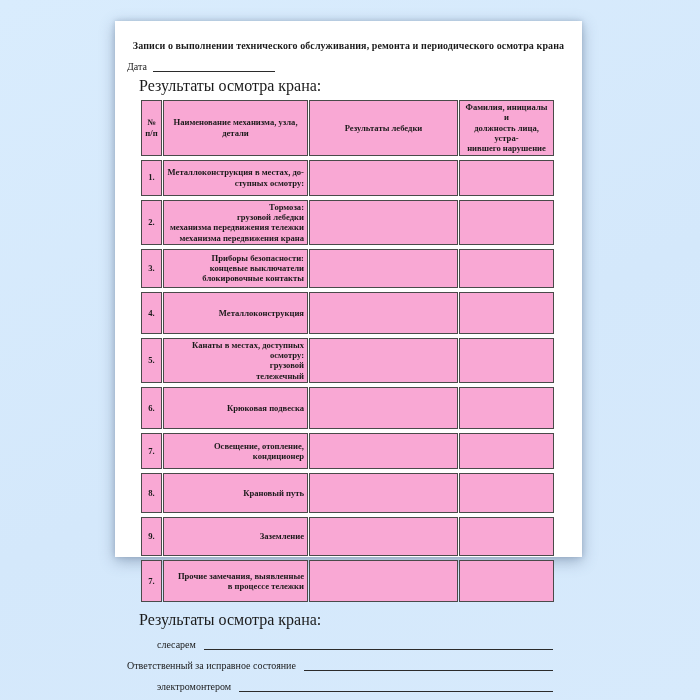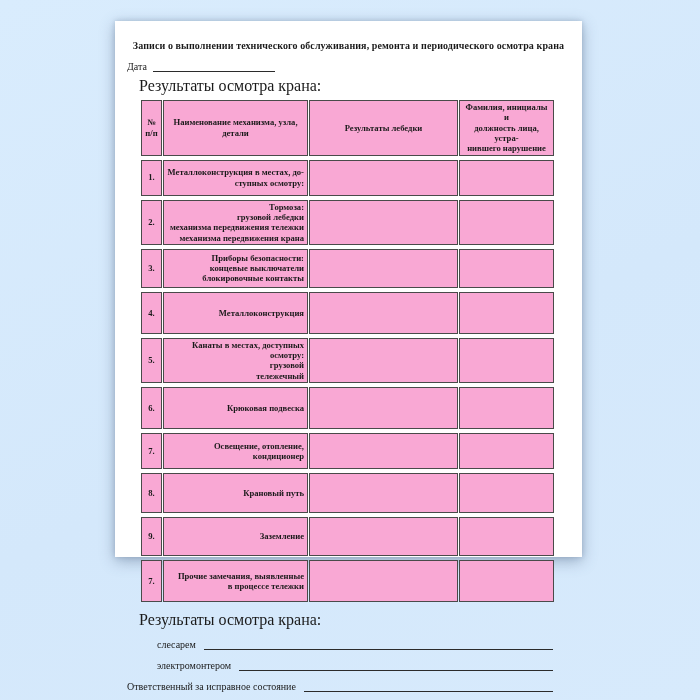--- a/index.html
+++ b/index.html
@@ -192,23 +192,23 @@
     </tbody>
   </table>
 
   <div class="results-label below">Результаты осмотра крана:</div>
 
   <div class="sig-row">
     <span>слесарем</span>
     <span class="line"></span>
   </div>
 
+  <div class="sig-row full">
+    <span>Ответственный за исправное состояние</span>
+    <span class="line"></span>
+  </div>
+
   <div class="sig-row">
     <span>электромонтером</span>
     <span class="line"></span>
   </div>
 
-  <div class="sig-row full">
-    <span>Ответственный за исправное состояние</span>
-    <span class="line"></span>
-  </div>
-
 </div>
 
 </body></html>

